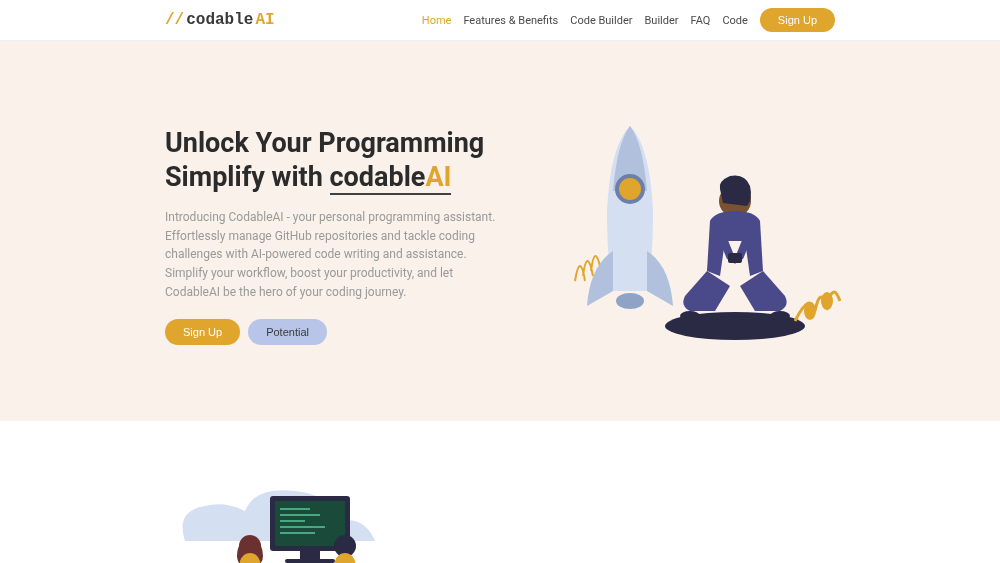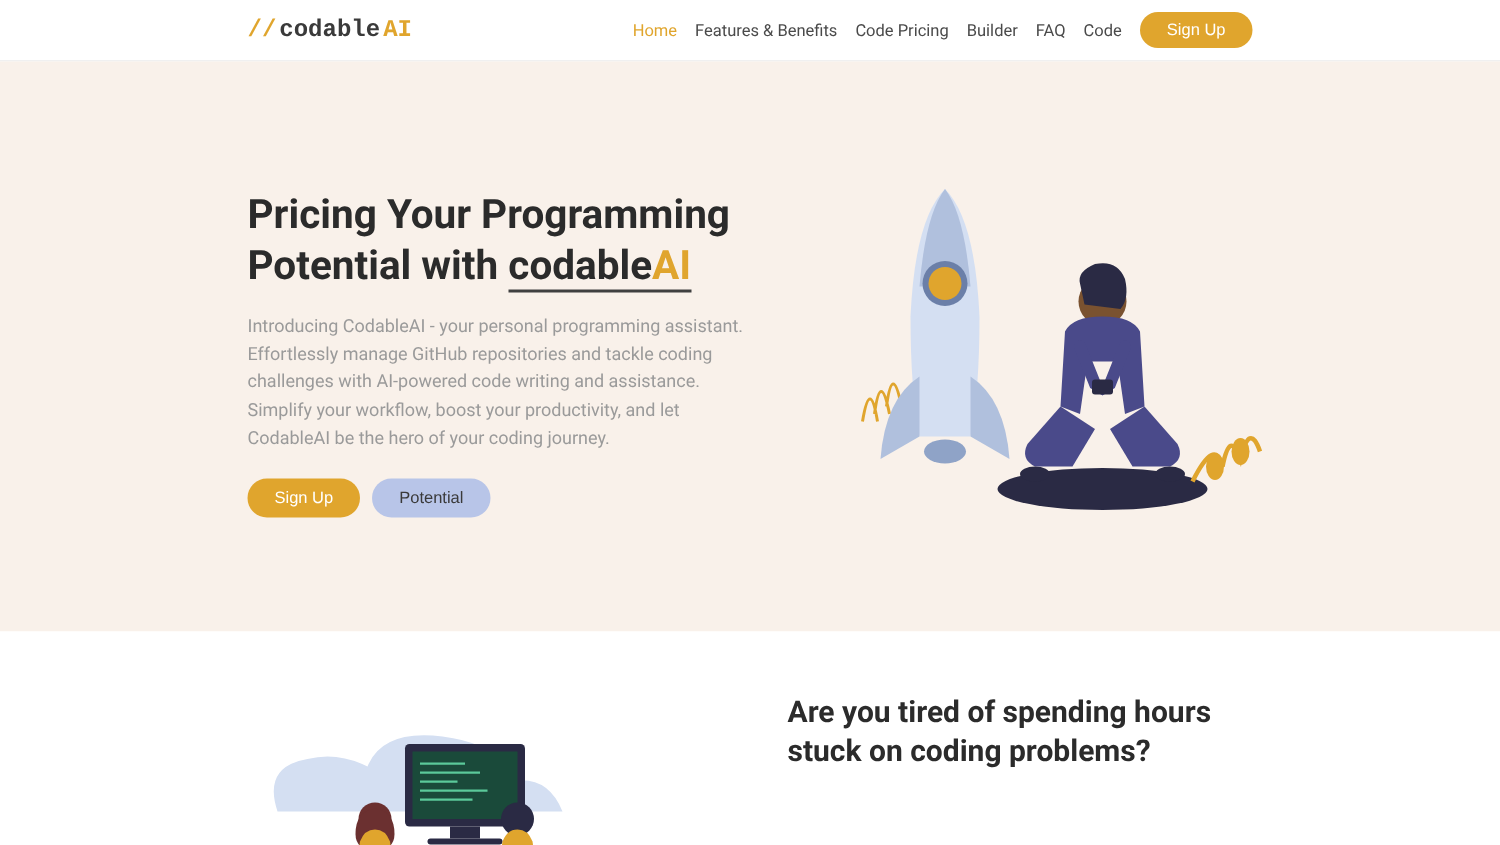--- a/index.html
+++ b/index.html
@@ -34,32 +34,32 @@
 
 <nav class="navbar">
   <div class="logo">
     <span class="logo-slash">//</span>
     <span class="logo-codable">codable</span>
     <span class="logo-ai">AI</span>
   </div>
   <div class="nav-items">
     <a class="nav-link active">Home</a>
     <a class="nav-link">Features &amp; Benefits</a>
-    <a class="nav-link">Code Pricing</a>
+    <a class="nav-link">Code Builder</a>
     <a class="nav-link">Builder</a>
     <a class="nav-link">FAQ</a>
     <a class="nav-link">Code</a>
     <button class="signup-btn">Sign Up</button>
   </div>
 </nav>
 
 <section class="hero">
   <div class="hero-text">
     <h1 class="hero-title">
-      <span>Pricing Your Programming Potential with </span><span class="hero-title-accent"><span>codable</span><span class="hero-title-ai">AI</span></span>
+      <span>Unlock Your Programming Simplify with </span><span class="hero-title-accent"><span>codable</span><span class="hero-title-ai">AI</span></span>
     </h1>
     <p class="hero-desc">Introducing CodableAI - your personal programming assistant. Effortlessly manage GitHub repositories and tackle coding challenges with AI-powered code writing and assistance. Simplify your workflow, boost your productivity, and let CodableAI be the hero of your coding journey.</p>
     <div class="hero-buttons">
       <button class="btn-primary">Sign Up</button>
       <button class="btn-secondary">Potential</button>
     </div>
   </div>
   <div class="hero-image">
     <svg class="illustration" viewBox="0 0 320 250">
       <ellipse cx="200" cy="215" rx="70" ry="14" fill="#2a2a44"></ellipse>
@@ -100,16 +100,13 @@
       <line x1="115" y1="72" x2="150" y2="72" stroke="#5bc99a" stroke-width="1.5"></line>
       <rect x="135" y="90" width="20" height="8" fill="#2a2a44"></rect>
       <rect x="120" y="98" width="50" height="4" rx="2" fill="#2a2a44"></rect>
       <circle cx="85" cy="85" r="11" fill="#6b3030"></circle>
       <path d="M72 95 Q72 80 85 78 Q98 80 98 95 Q98 105 85 108 Q72 105 72 95 Z" fill="#6b3030"></path>
       <path d="M75 100 Q78 92 85 92 Q92 92 95 100 L98 120 L72 120 Z" fill="#e0a52d"></path>
       <circle cx="180" cy="85" r="11" fill="#2a2a44"></circle>
       <path d="M170 100 Q173 92 180 92 Q187 92 190 100 L193 120 L167 120 Z" fill="#e0a52d"></path>
     </svg>
   </div>
-  <div class="section2-text">
-    <h2 class="section2-title">Are you tired of spending hours stuck on coding problems?</h2>
-  </div>
 </section>
 
 </body></html>

